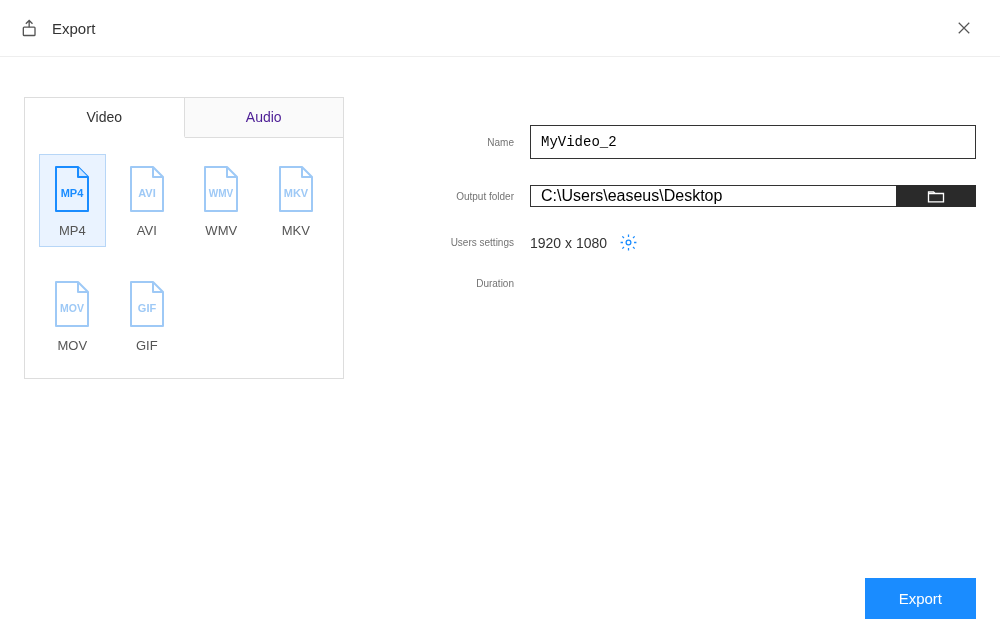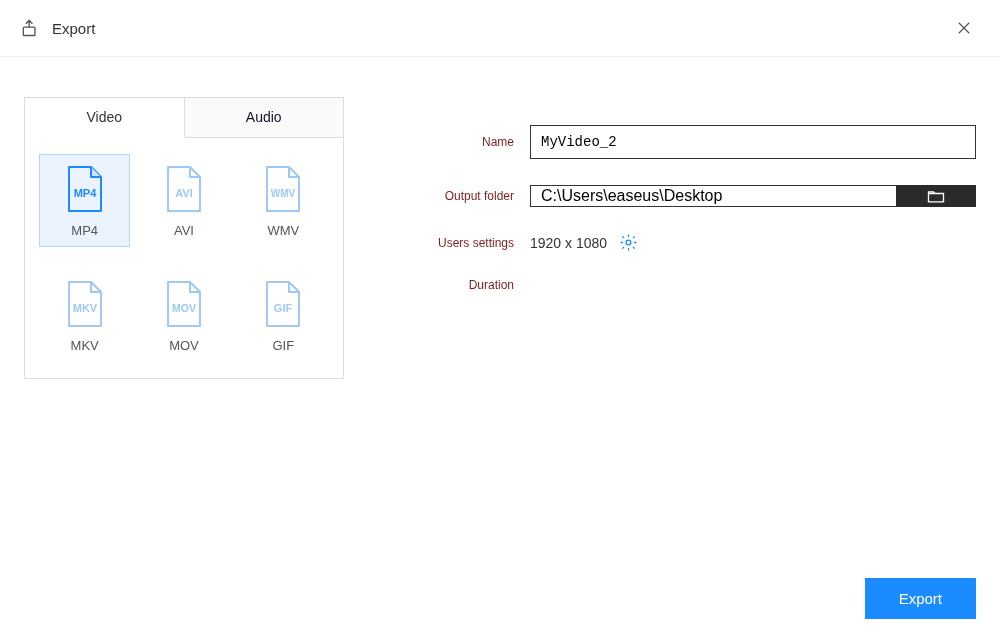--- a/index.html
+++ b/index.html
@@ -61,37 +61,37 @@
     }
     .tabs {
       display: flex;
       border-bottom: 1px solid #ddd;
     }
     .tab {
       flex: 1;
       text-align: center;
       padding: 11px 0;
       cursor: pointer;
-      color: #0f172a;
+      color: #4c1d95;
       border-right: 1px solid #ddd;
       background: #fafafa;
     }
     .tab:last-child {
       border-right: none;
     }
     .tab.active {
       background: #fff;
       color: #333;
       border-bottom: 2px solid #fff;
       margin-bottom: -1px;
     }
     .format-grid {
       padding: 16px 14px;
       display: grid;
-      grid-template-columns: repeat(3, 1fr);
+      grid-template-columns: repeat(4, 1fr);
       gap: 22px 8px;
     }
     .format-item {
       display: flex;
       flex-direction: column;
       align-items: center;
       gap: 10px;
       cursor: pointer;
       padding: 10px 4px 8px 4px;
       border: 1px solid transparent;
@@ -115,22 +115,22 @@
     }
     .form-row {
       display: flex;
       align-items: center;
       margin-bottom: 26px;
     }
     .form-label {
       width: 150px;
       text-align: right;
       padding-right: 16px;
-      color: #7f1d1d;
-      font-size: 12px;
+      color: #737373;
+      font-size: 10px;
     }
     .form-value {
       flex: 1;
       display: flex;
       align-items: center;
       gap: 12px;
       font-size: 14px;
       color: #333;
     }
     .text-input {

